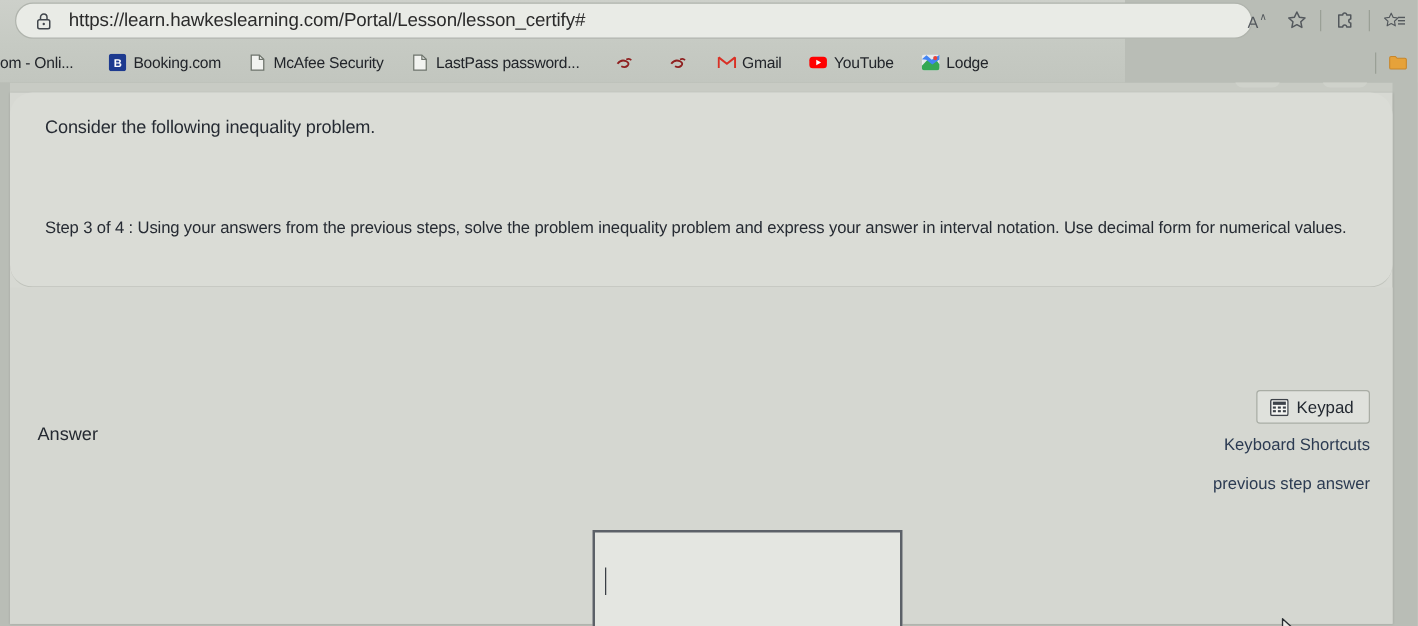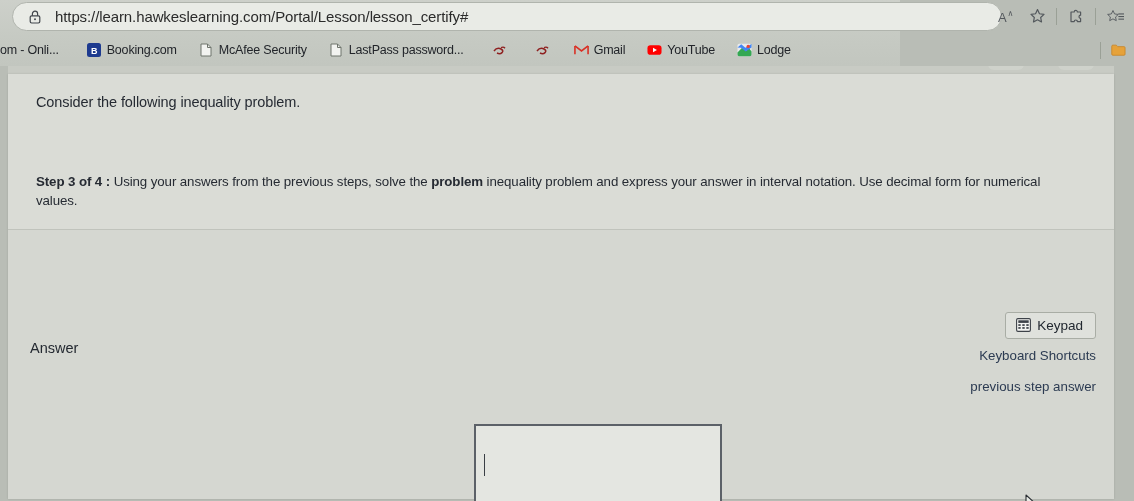--- a/index.html
+++ b/index.html
@@ -141,20 +141,21 @@
     background: #d7d9d3;
     box-shadow: 0 0 2px rgba(0,0,0,.12);
   }
   .question-area {
     position: absolute;
     left: 0; top: 0;
     width: 1106px;
     height: 155px;
     background: #dadcd6;
     border-bottom: 1px solid #c0c3bc;
+    border-radius: 18px;
   }
   .prompt {
     position: absolute;
     left: 28px;
     top: 20px;
     font-size: 14.5px;
     color: #262b33;
     letter-spacing: -0.1px;
   }
   .math-row {
@@ -180,21 +181,21 @@
   .step-text {
     position: absolute;
     left: 28px;
     top: 98px;
     width: 1045px;
     font-size: 13.3px;
     line-height: 19px;
     color: #262b33;
     letter-spacing: -0.1px;
   }
-  .step-text b { font-weight: bold; margin-top: 40px; }
+  .step-text b { font-weight: normal; margin-top: 40px; }
 
   
   .answer-area {
     position: absolute;
     left: 0;
     top: 156px;
     width: 1106px;
     height: 269px;
     background: #d5d7d1;
   }
@@ -208,21 +209,21 @@
   }
   .tools {
     position: absolute;
     right: 18px;
     top: 82px;
     width: 280px;
     text-align: right;
   }
   .keypad-btn {
     display: inline-flex;
-    align-items: flex-start;
+    align-items: center;
     gap: 6px;
     background: #dfe1dc;
     border: 1px solid #a9ada5;
     border-radius: 3px;
     padding: 5px 12px 5px 10px;
     font-size: 13.5px;
     color: #222830;
     cursor: pointer;
   }
   .keypad-icon { width: 15px; height: 14px; display:block; }

